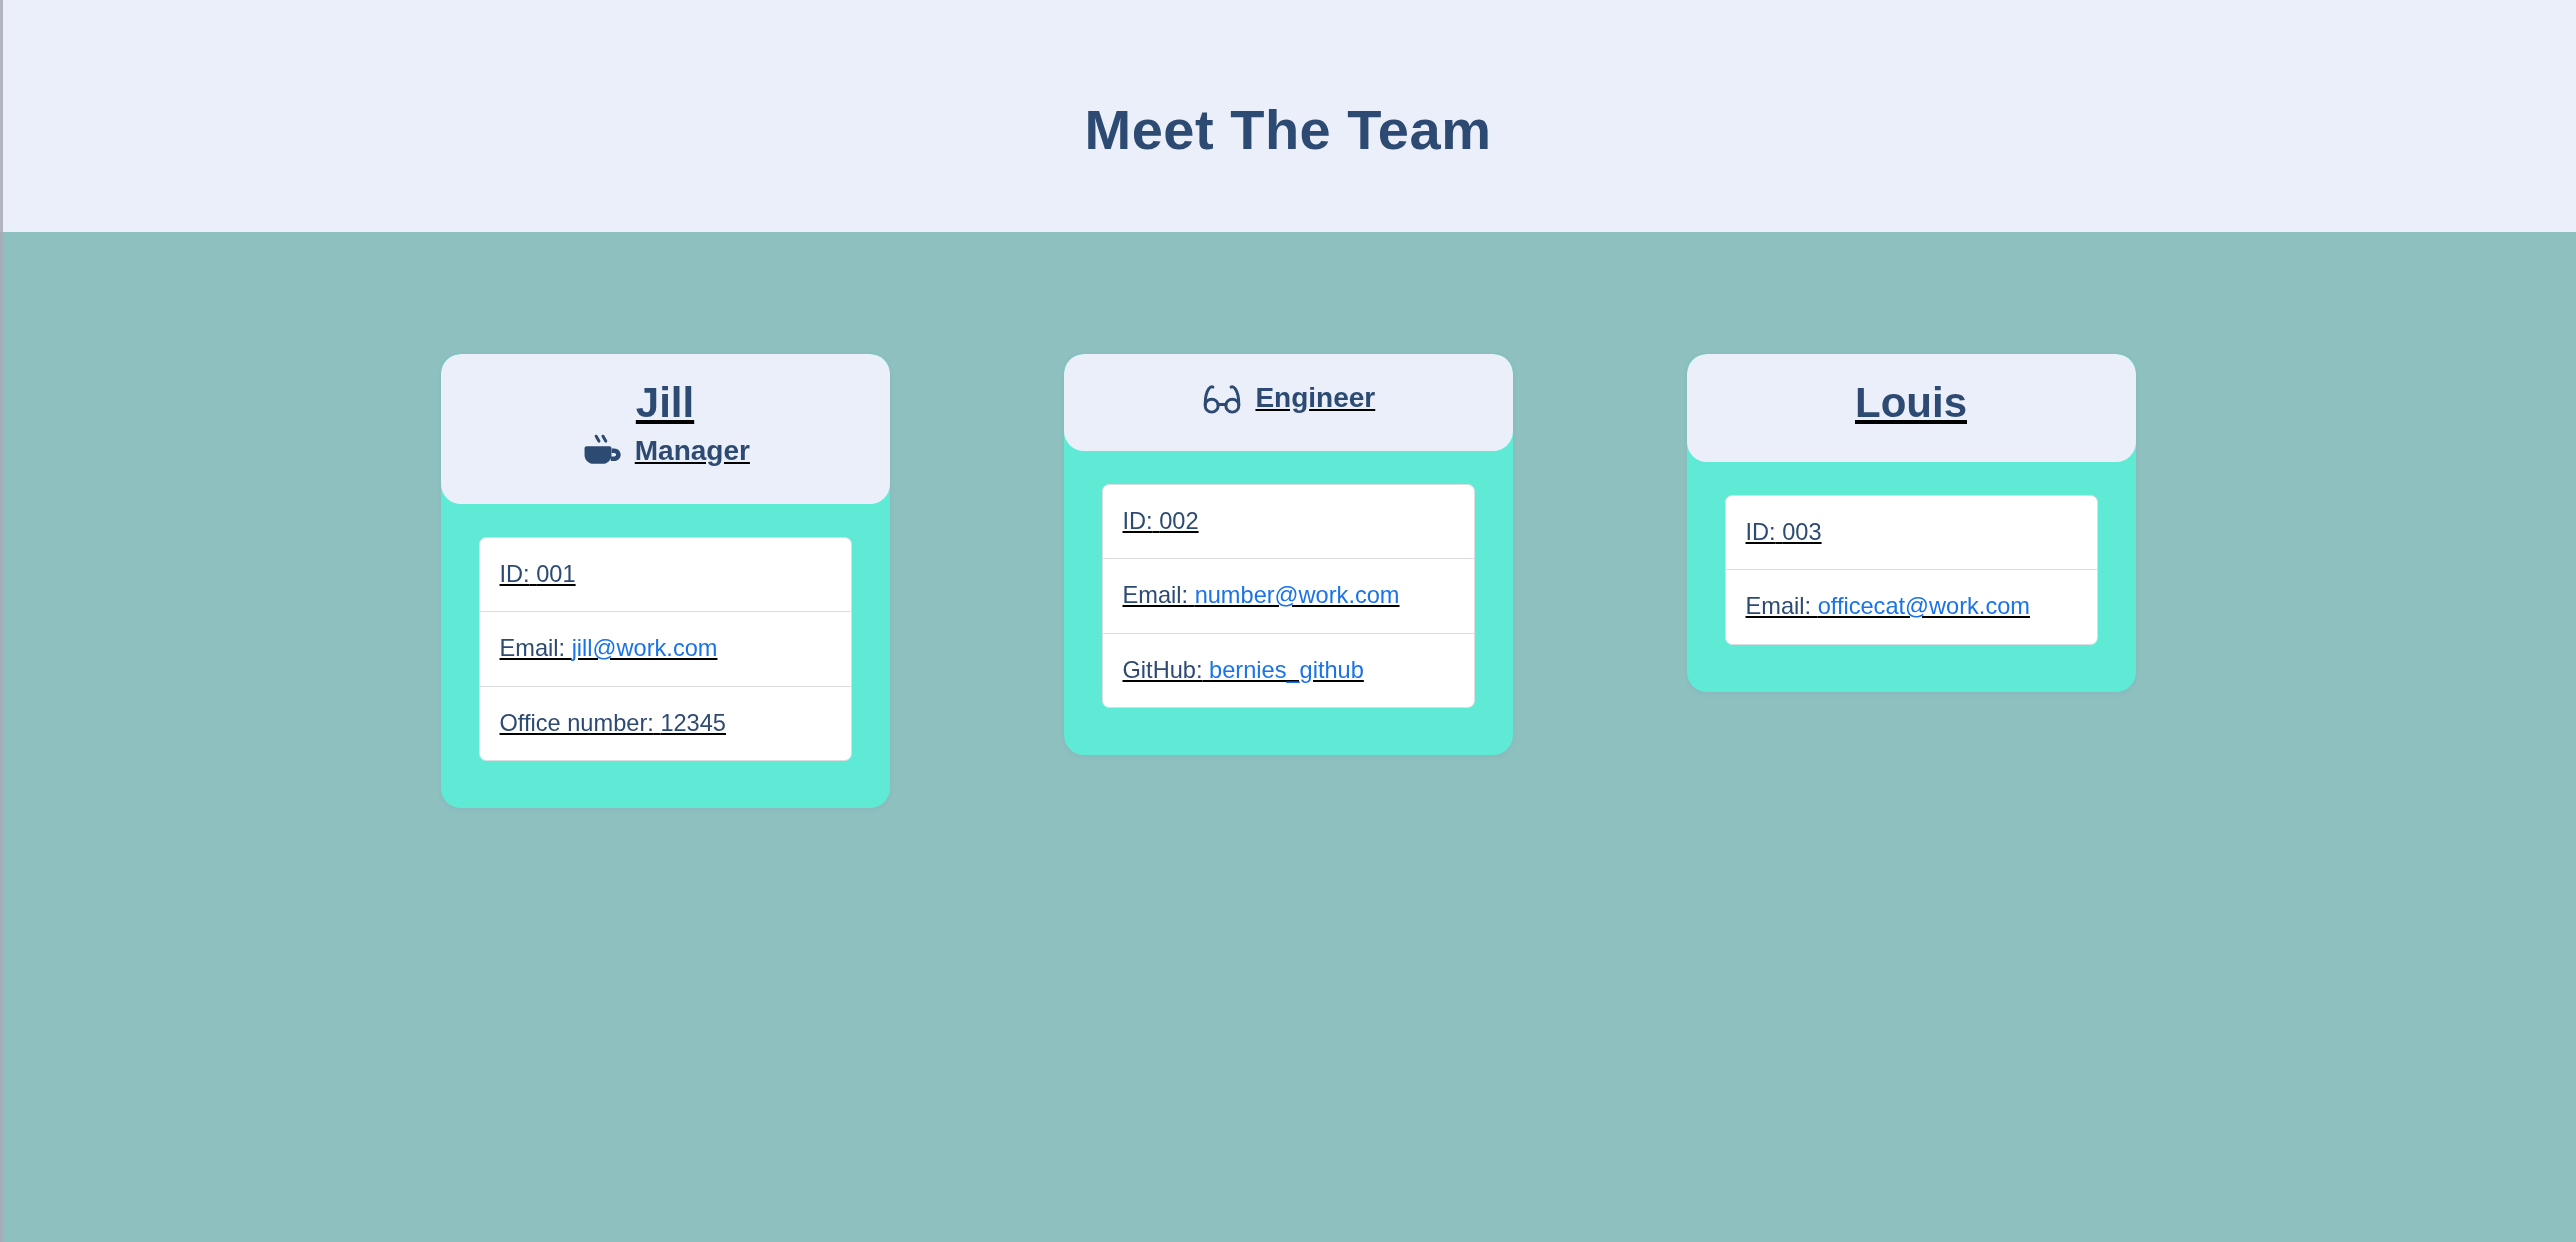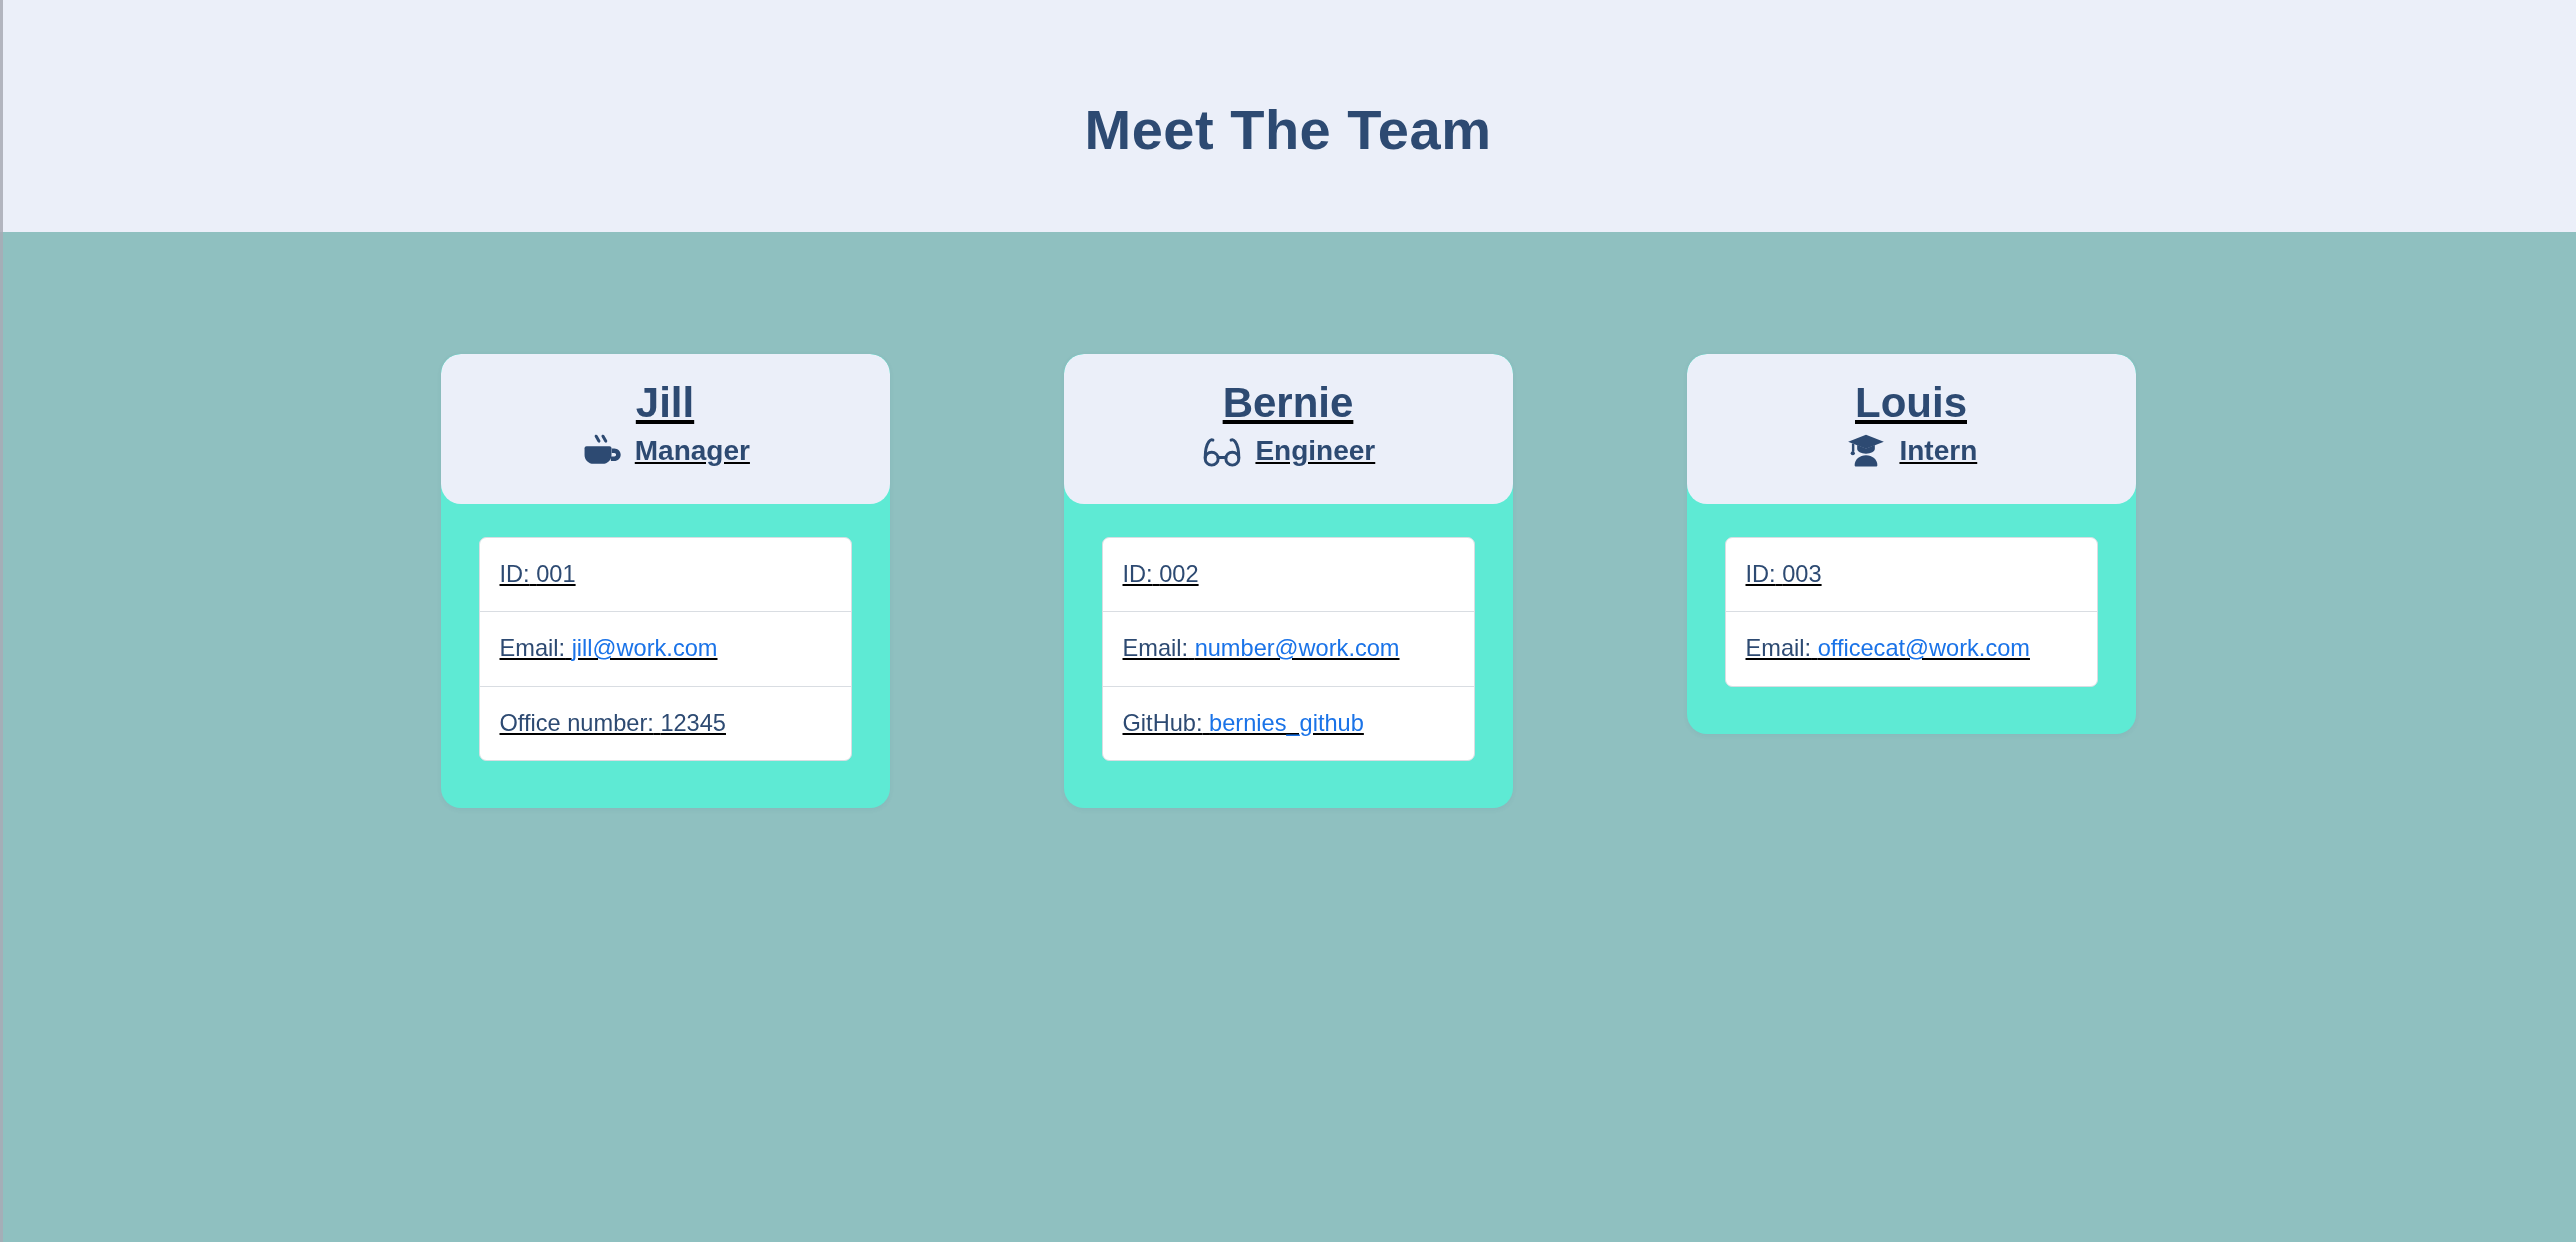--- a/index.html
+++ b/index.html
@@ -164,21 +164,20 @@
       <div class="card-body">
         <div class="info-table">
           <div class="info-row"><span class="info-label">ID:</span> <span class="info-value">001</span></div>
           <div class="info-row"><span class="info-label">Email:</span> <a class="info-value link" href="#">jill@work.com</a></div>
           <div class="info-row"><span class="info-label">Office number:</span> <span class="info-value">12345</span></div>
         </div>
       </div>
     </div>
     <div class="member-card">
       <div class="card-header">
-        <div class="member-name">Bernie</div>
         <div class="member-role-line">
           <span class="role-icon">
             <svg viewBox="0 0 48 48" fill="none" stroke="currentColor" stroke-width="3.4" stroke-linecap="round" stroke-linejoin="round" xmlns="http://www.w3.org/2000/svg">
               <circle cx="12.2" cy="31.6" r="7.4"></circle>
               <circle cx="35.8" cy="31.6" r="7.4"></circle>
               <path d="M19.6 30.4h8.8"></path>
               <path d="M4.8 30.6c0-8.4 1.6-14.9 4.2-18.4 1.5-2 3.4-2.6 4.6-1.8"></path>
               <path d="M43.2 30.6c0-8.4-1.6-14.9-4.2-18.4-1.5-2-3.4-2.6-4.6-1.8"></path>
             </svg>
           </span>
@@ -189,33 +188,20 @@
         <div class="info-table">
           <div class="info-row"><span class="info-label">ID:</span> <span class="info-value">002</span></div>
           <div class="info-row"><span class="info-label">Email:</span> <a class="info-value link" href="#">number@work.com</a></div>
           <div class="info-row"><span class="info-label">GitHub:</span> <a class="info-value link" href="#">bernies_github</a></div>
         </div>
       </div>
     </div>
     <div class="member-card">
       <div class="card-header">
         <div class="member-name">Louis</div>
-        <div class="member-role-line">
-          <span class="role-icon">
-            <svg viewBox="0 0 48 48" fill="currentColor" xmlns="http://www.w3.org/2000/svg">
-              <path d="M24 4.2 3.6 12.2 24 20.2l20.4-8z"></path>
-              <path d="M7.9 14.1v8.4c0 .8.6 1.4 1.4 1.4s1.4-.6 1.4-1.4v-7.3l-2.8-1.1z"></path>
-              <circle cx="8.9" cy="25.4" r="2.4"></circle>
-              <path d="M13.9 16.1v4.3c0 3.1 4.5 5.6 10.1 5.6s10.1-2.5 10.1-5.6v-4.3l-10.1 4-10.1-4z"></path>
-              <path d="M24 27.8c-7.2 0-13 5-13 11.2 0 .9.7 1.6 1.6 1.6h22.8c.9 0 1.6-.7 1.6-1.6 0-6.2-5.8-11.2-13-11.2z"></path>
-              <path d="M24 27.8c-2.8 0-5.4.7-7.6 2l7.6 6.3 7.6-6.3c-2.2-1.3-4.8-2-7.6-2z" fill="#ffffff" opacity="0"></path>
-            </svg>
-          </span>
-          <span class="member-role">Intern</span>
-        </div>
       </div>
       <div class="card-body">
         <div class="info-table">
           <div class="info-row"><span class="info-label">ID:</span> <span class="info-value">003</span></div>
           <div class="info-row"><span class="info-label">Email:</span> <a class="info-value link" href="#">officecat@work.com</a></div>
         </div>
       </div>
     </div>
   </div>
 

